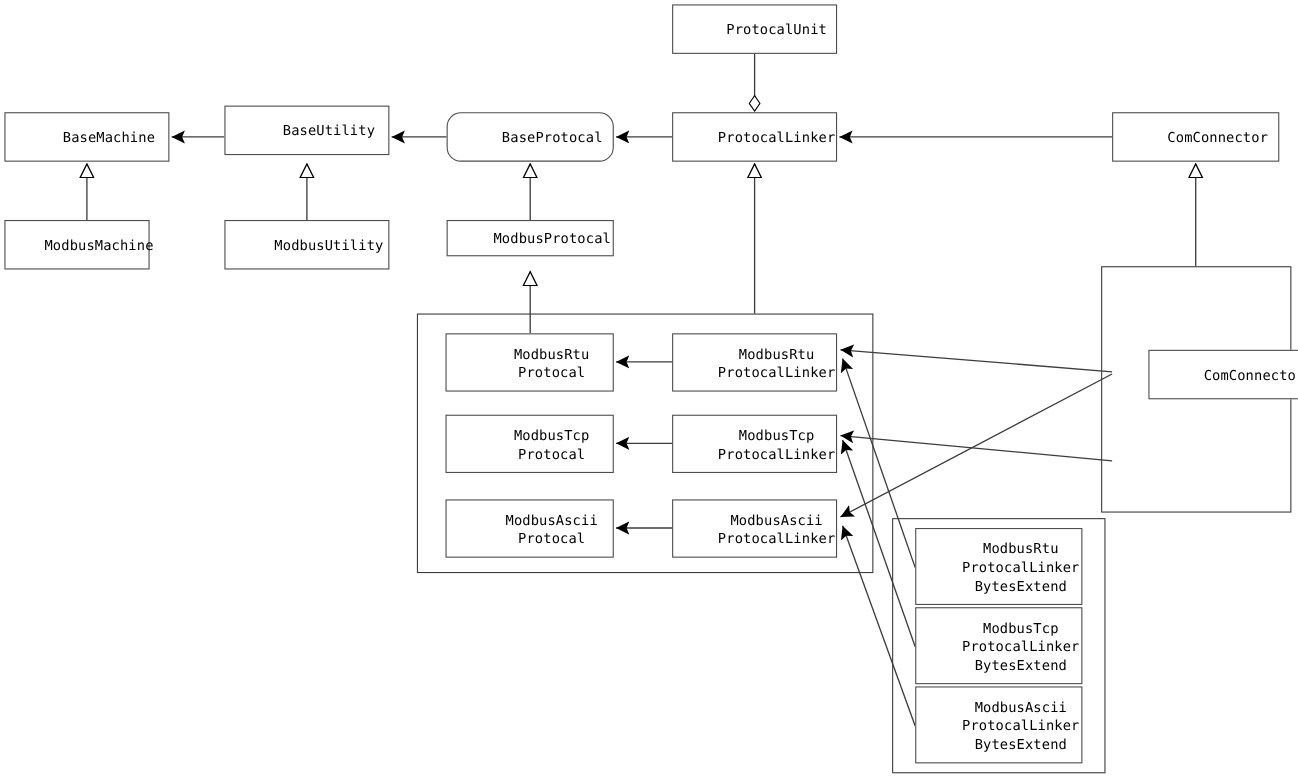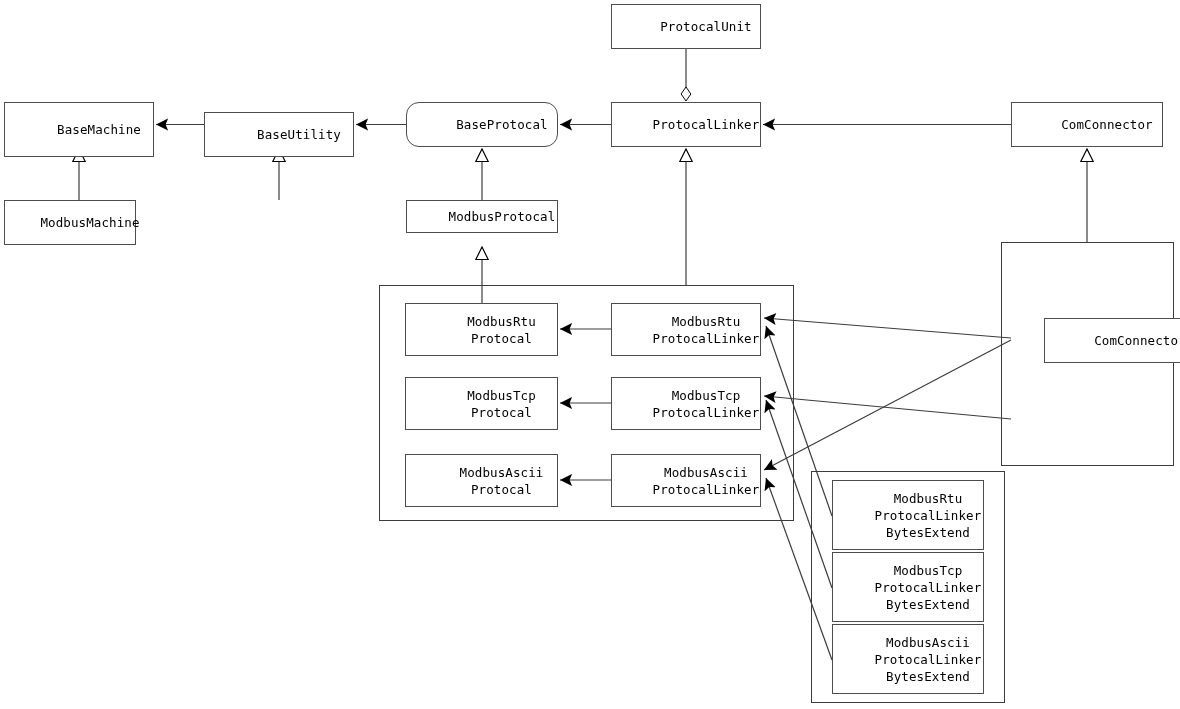--- a/index.html
+++ b/index.html
@@ -99,29 +99,32 @@
       <line x1="832" y1="516" x2="766" y2="326" marker-end="url(#filled-arrow)"></line>
       <line x1="832" y1="588" x2="766" y2="400" marker-end="url(#filled-arrow)"></line>
       <line x1="832" y1="660" x2="766" y2="478" marker-end="url(#filled-arrow)"></line>
     </g>
   </svg>
 
   <div class="group-box" style="left:379px; top:285px; width:415px; height:236px;"></div>
   <div class="group-box" style="left:1001px; top:242px; width:173px; height:224px;"></div>
   <div class="group-box" style="left:811px; top:471px; width:194px; height:232px;"></div>
 
-  <div class="uml-class" style="left:4px; top:102px; width:150px; height:55px;justify-content:center;">
+  <div class="uml-class" style="left:4px; top:102px; width:150px; height:45px;justify-content:center;">
     <span class="cls-label">BaseMachine</span>
   </div>
   <div class="uml-class" style="left:4px; top:200px; width:132px; height:45px;">
     <span class="cls-label">ModbusMachine</span>
   </div>
 
-  <div class="uml-class" style="left:204px; top:112px; width:150px; height:45px;align-items:center;">
+  <div class="uml-class" style="left:204px; top:96px; width:150px; height:45px;align-items:center;">
     <span class="cls-label">BaseUtility</span>
+  </div>
+  <div class="uml-class" style="left:204px; top:200px; width:150px; height:45px;">
+    <span class="cls-label">ModbusUtility</span>
   </div>
 
   <div class="uml-class" style="left:406px; top:102px; width:152px; height:45px;border-radius:13px;">
     <span class="cls-label">BaseProtocal</span>
   </div>
   <div class="uml-class" style="left:406px; top:200px; width:152px; height:33px;">
     <span class="cls-label">ModbusProtocal</span>
   </div>
 
   <div class="uml-class" style="left:611px; top:4px; width:150px; height:45px;">

